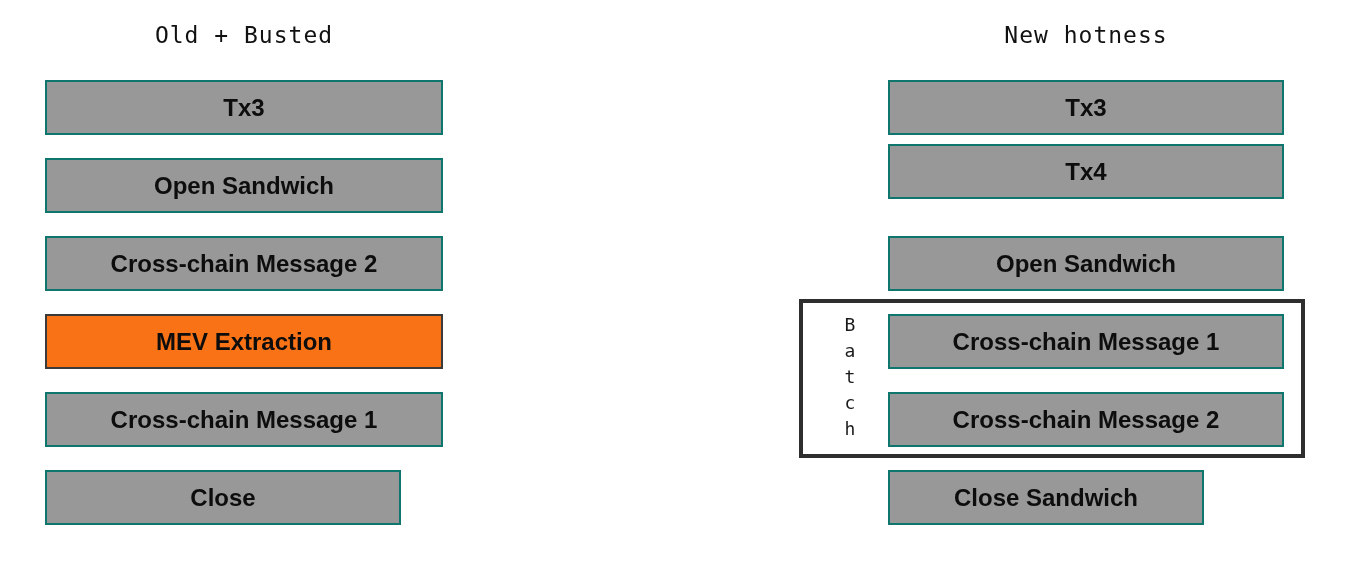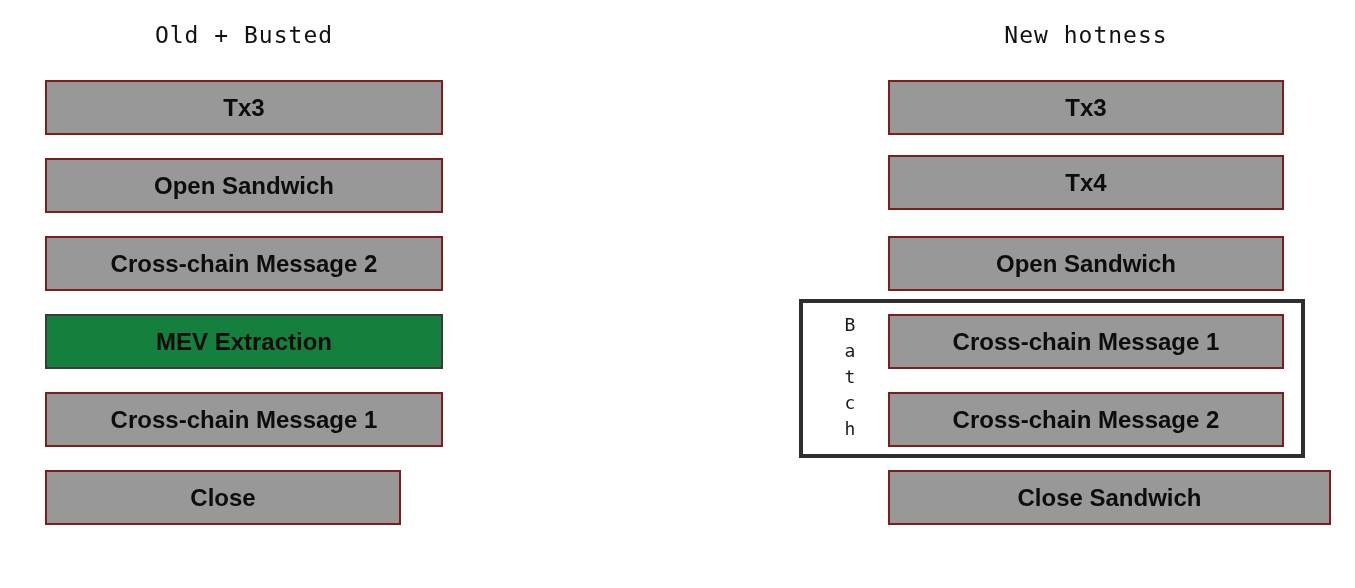--- a/index.html
+++ b/index.html
@@ -25,32 +25,32 @@
     font-weight: 500;
     color: #111111;
     letter-spacing: 1px;
     white-space: nowrap;
   }
   .box {
     position: absolute;
     height: 55px;
     box-sizing: border-box;
     background: #989898;
-    border: 2px solid #7f1d1d;
+    border: 2px solid #0f766e;
     display: flex;
     align-items: center;
     justify-content: center;
     font-family: "Liberation Sans", sans-serif;
     font-weight: bold;
     font-size: 24px;
     color: #0d0d0d;
     white-space: nowrap;
   }
   .box.highlight {
-    background: #15803d;
+    background: #f97316;
     border-color: #3a3a3a;
   }
   .batch-frame {
     position: absolute;
     box-sizing: border-box;
     background: #ffffff;
     border: 4px solid #2e2e2e;
   }
   .batch-label {
     position: absolute;
@@ -85,23 +85,23 @@
   <div class="box" style="left:45px; top:392px; width:398px;">Cross-chain Message 1</div>
 
   <div class="box" style="left:45px; top:470px; width:356px;">Close</div>
 
   <div class="batch-frame" style="left:799px; top:299px; width:506px; height:159px;"></div>
 
   <div class="batch-label">Batch</div>
 
   <div class="box" style="left:888px; top:80px; width:396px;">Tx3</div>
 
-  <div class="box" style="left:888px; top:155px; width:396px;">Tx4</div>
+  <div class="box" style="left:888px; top:144px; width:396px;">Tx4</div>
 
   <div class="box" style="left:888px; top:236px; width:396px;">Open Sandwich</div>
 
   <div class="box" style="left:888px; top:314px; width:396px;">Cross-chain Message 1</div>
 
   <div class="box" style="left:888px; top:392px; width:396px;">Cross-chain Message 2</div>
 
-  <div class="box" style="left:888px; top:470px; width:443px;">Close Sandwich</div>
+  <div class="box" style="left:888px; top:470px; width:316px;">Close Sandwich</div>
 
 </div>
 
 </body></html>

